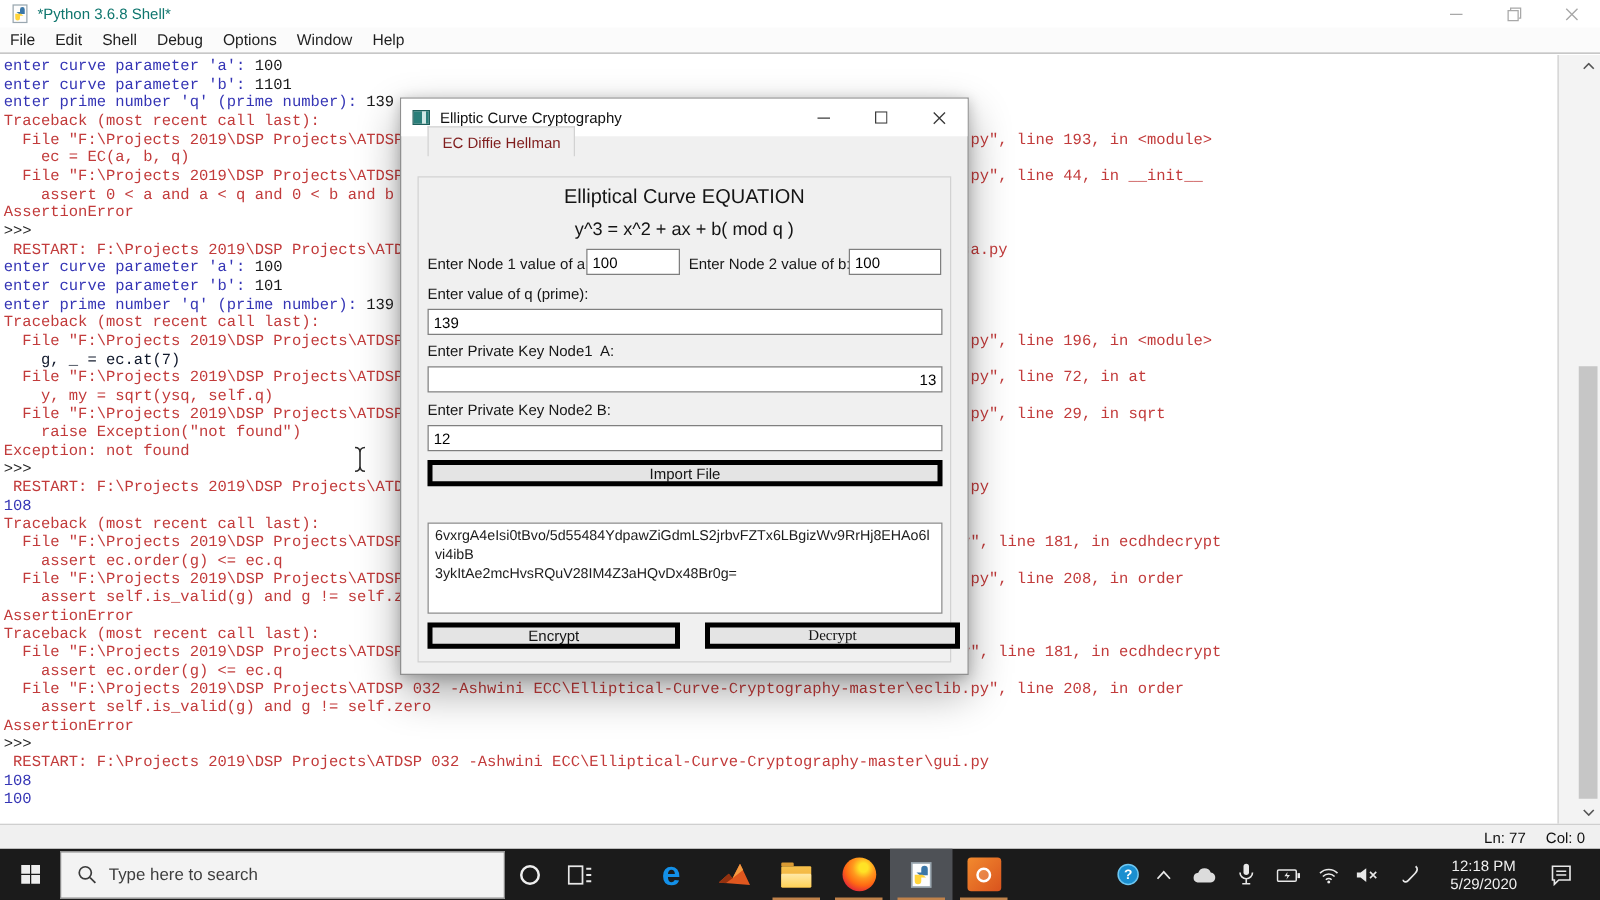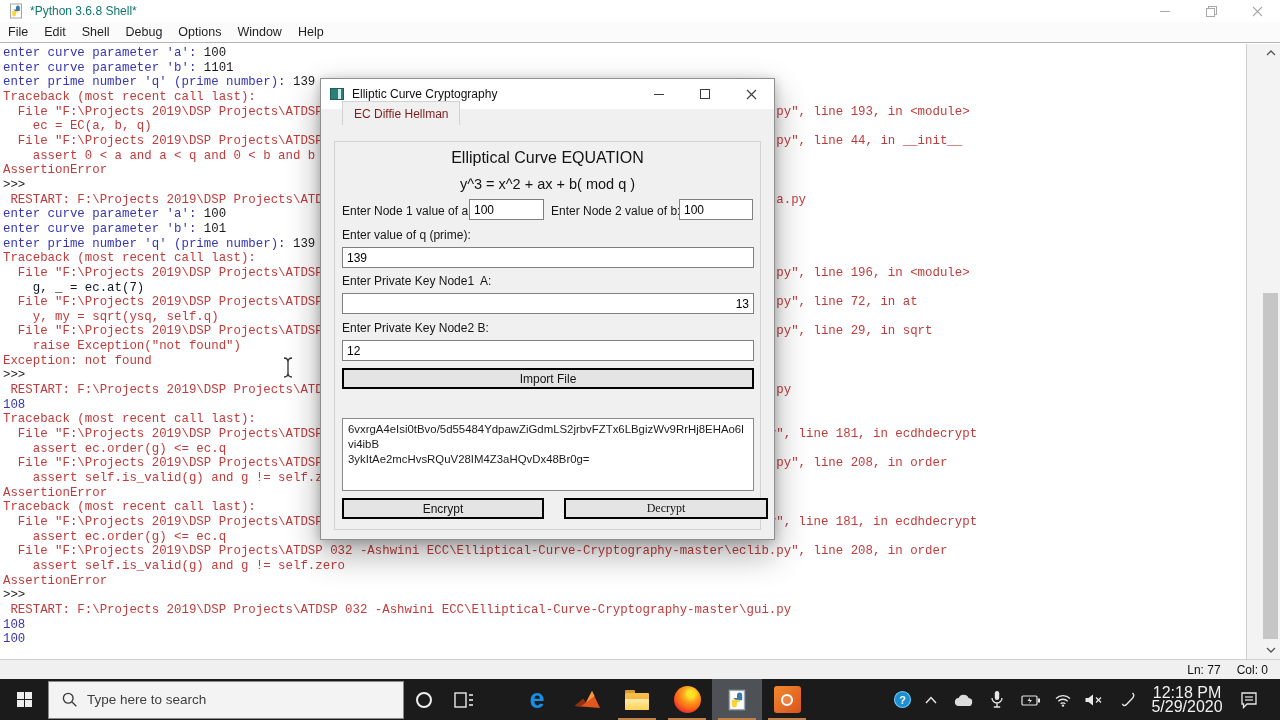--- a/index.html
+++ b/index.html
@@ -56,21 +56,21 @@
              display:flex; align-items:center; z-index:2; }
   .dlg-panel { position:absolute; left:13px; right:13px; top:62px; bottom:9px; background:#f0f0f0;
                border:1px solid #d2d2d2; z-index:1; }
   .dlg * { z-index:3; }
 
   .h-eq1 { position:absolute; top:70px; left:0; right:0; text-align:center; font-size:16px; color:#141414; }
   .h-eq2 { position:absolute; top:97px; left:0; right:0; text-align:center; font-size:14.5px; color:#141414; }
   .dlg-label { position:absolute; font-size:12px; color:#161616; white-space:pre; }
   .inp { position:absolute; background:#fff; border:1px solid #7f7f7f; font-size:12px; padding:0 4px;
          font-family:"Liberation Sans", sans-serif; color:#000; outline:none; }
-  .btn { position:absolute; background:#e4e4e4; border:2px solid #000000; font-size:12px;
+  .btn { position:absolute; background:#e4e4e4; border:4px solid #000000; font-size:12px;
          display:flex; align-items:center; justify-content:center; color:#141414; }
   .enc-head { position:absolute; left:21px; top:316px; font-size:15.5px; color:#0d0d0d; letter-spacing:.2px; }
   .enc-box { position:absolute; left:21px; top:339px; width:412px; height:73px; background:#fff;
              border:1px solid #8a8a8a; font-size:11.4px; line-height:15px; padding:3px 5px;
              color:#1c1c1c; word-break:break-all; }
 
   
   .ibeam { position:absolute; left:280px; top:355px; z-index:20; filter:drop-shadow(0 0 1px rgba(255,255,255,.9)); }
 
   
@@ -97,21 +97,21 @@
                    background:linear-gradient(#ffe9a8,#ffd257); border-radius:1px; }
   .firefox { width:27px; height:27px; border-radius:50%;
              background:radial-gradient(circle at 62% 30%, #ffe226 0 14%, #ff9a1e 34%, #ff6a13 56%, #e0203e 82%, #b5179e 100%); }
   .recorder { width:27px; height:27px; border-radius:3px; background:linear-gradient(135deg,#f28a2e,#d9531e);
               display:flex; align-items:center; justify-content:center; }
   .recorder i { width:12px; height:12px; border-radius:50%; border:2.5px solid #fff; background:rgba(255,255,255,.15); display:block; }
   .cortana-ring { width:16px; height:16px; border-radius:50%; border:2px solid #eee; }
 
   .tray { position:absolute; right:8px; top:0; height:41px; display:flex; align-items:center; }
   .tray-item { height:41px; display:flex; align-items:center; justify-content:center; }
-  .tray-clock { width:78px; text-align:center; color:#f0f0f0; font-size:16px; line-height:14px; }
+  .tray-clock { width:78px; text-align:center; color:#f0f0f0; font-size:12px; line-height:14px; }
 </style>
 </head>
 <body>
 
 <div class="screen">
 
   <div class="idle">
     <div class="idle-titlebar">
       <svg class="idle-icon" viewBox="0 0 16 16">
         <rect x="2.5" y="1" width="11" height="14" fill="#fdfdfd" stroke="#9aa7b0"></rect>

